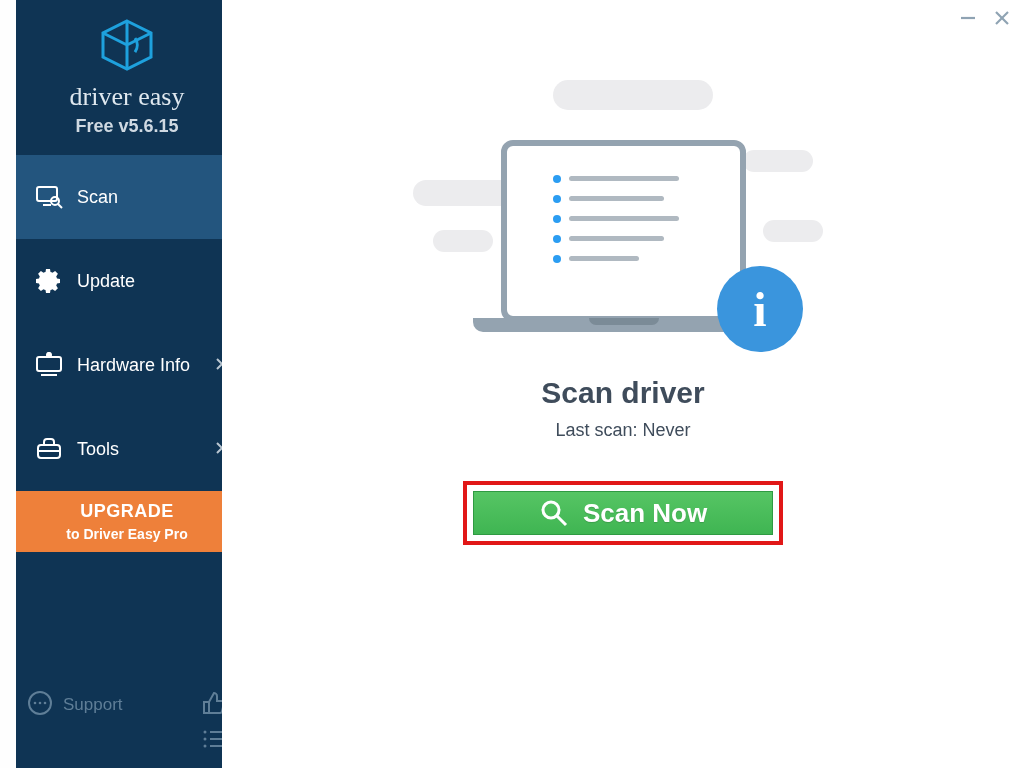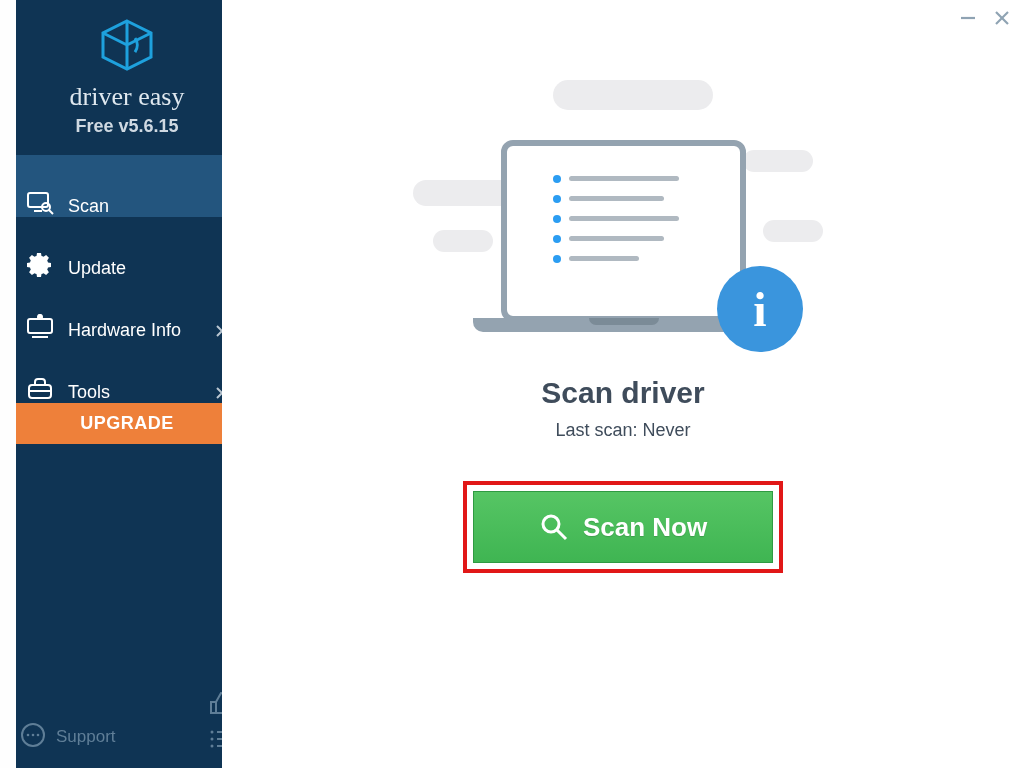--- a/index.html
+++ b/index.html
@@ -25,38 +25,38 @@
   .brand { padding: 18px 0 10px; text-align:center; }
   .brand-name {
     font-family: "Segoe Script", "Comic Sans MS", cursive;
     font-size: 26px;
     color: #dfe8ef;
     margin-top: 6px;
   }
   .brand-version { color:#cfd9e2; font-size:18px; margin-top:4px; font-weight:600;}
   .nav { margin-top: 8px; }
   .nav-item {
-    display:flex; align-items:flex-end;
-    height: 62px;
-    padding: 0 10px;
+    display:flex; align-items:center;
+    height: 84px;
+    padding: 0 19px;
     color:#fff; font-size:18px; cursor:pointer;
     position:relative;
   }
   .nav-item.active { background: #23557e; }
   .nav-icon { width: 28px; height:28px; margin-right: 14px; display:flex; align-items:center; justify-content:center; }
   .nav-chevron { position:absolute; right:14px; color:#b9c6d1; font-size:14px; }
   .upgrade {
     background:#ee803a; color:#fff; text-align:center;
     padding:10px 10px; cursor:pointer;
   }
   .upgrade-title { font-weight:700; font-size:18px; letter-spacing:0.5px; }
   .upgrade-sub { font-weight:600; font-size:14px; margin-top:4px; }
   .sidebar-footer {
-    margin-top:auto; display:flex; align-items:flex-end; justify-content:space-between;
-    padding: 14px 4px 16px; color:#5f7e97;
+    margin-top:auto; display:flex; align-items:flex-start; justify-content:space-between;
+    padding: 14px 11px 16px; color:#5f7e97;
   }
   .support-group { display:flex; align-items:center; gap:10px; cursor:pointer; }
   .footer-right { display:flex; flex-direction:column; align-items:center; gap:10px; }
   .footer-btn { width:26px; height:26px; display:flex; align-items:center; justify-content:center; cursor:pointer; }
 
   .main {
     position:absolute; left:222px; right:0; top:0; bottom:0;
     background:#fff;
     display:flex; flex-direction:column; align-items:center;
     padding-top: 80px;
@@ -71,21 +71,21 @@
   .list-dot { position:absolute; width:8px; height:8px; border-radius:50%; background:#2b9df2; }
   .list-line { position:absolute; height:5px; background:#b0b9c1; border-radius:3px; }
   .info-badge { position:absolute; right:30px; bottom:-12px; width:86px; height:86px;
     background:#3a95dd; border-radius:50%; display:flex; align-items:center; justify-content:center; }
   .info-badge .i { color:#fff; font-size:48px; font-weight:700; font-family: Georgia, serif; }
 
   .headline { font-size:30px; font-weight:700; color:#3f4c5b; margin-top:36px; }
   .subline { font-size:18px; color:#3f4c5b; margin-top:10px; }
   .scan-wrap { margin-top:40px; padding:6px; border:4px solid #e11717; }
   .scan-btn {
-    width:300px; height:72px; background:linear-gradient(#56c564,#3fb552);
+    width:300px; height:44px; background:linear-gradient(#56c564,#3fb552);
     border:1px solid #2f9a42; color:#fff; font-size:26px; font-weight:700;
     display:flex; align-items:center; justify-content:center; gap:14px; cursor:pointer;
     text-shadow:0 1px 1px rgba(0,0,0,0.15);
   }
   .scan-btn svg { stroke:#fff; stroke-width:3; fill:none; }
 </style>
 </head>
 <body>
 
 <div class="window-controls">
@@ -168,20 +168,21 @@
       <span>Tools</span>
       <span class="nav-chevron">
         <svg width="10" height="14" viewBox="0 0 10 14" fill="none" stroke="#b9c6d1" stroke-width="2">
             <polyline points="3,2 8,7 3,12"></polyline>
           </svg>
       </span>
     </div>
 
     <div class="upgrade">
       <div class="upgrade-title">UPGRADE</div>
+      <div class="upgrade-sub">to Driver Easy Pro</div>
     </div>
   </div>
 
   <div class="sidebar-footer">
     <div class="support-group">
       <span>
         <svg width="26" height="26" viewBox="0 0 26 26" fill="none" stroke="#5f7e97" stroke-width="2">
           <circle cx="13" cy="13" r="11"></circle>
           <circle cx="8" cy="13" r="1.3" fill="#5f7e97" stroke="none"></circle>
           <circle cx="13" cy="13" r="1.3" fill="#5f7e97" stroke="none"></circle>

